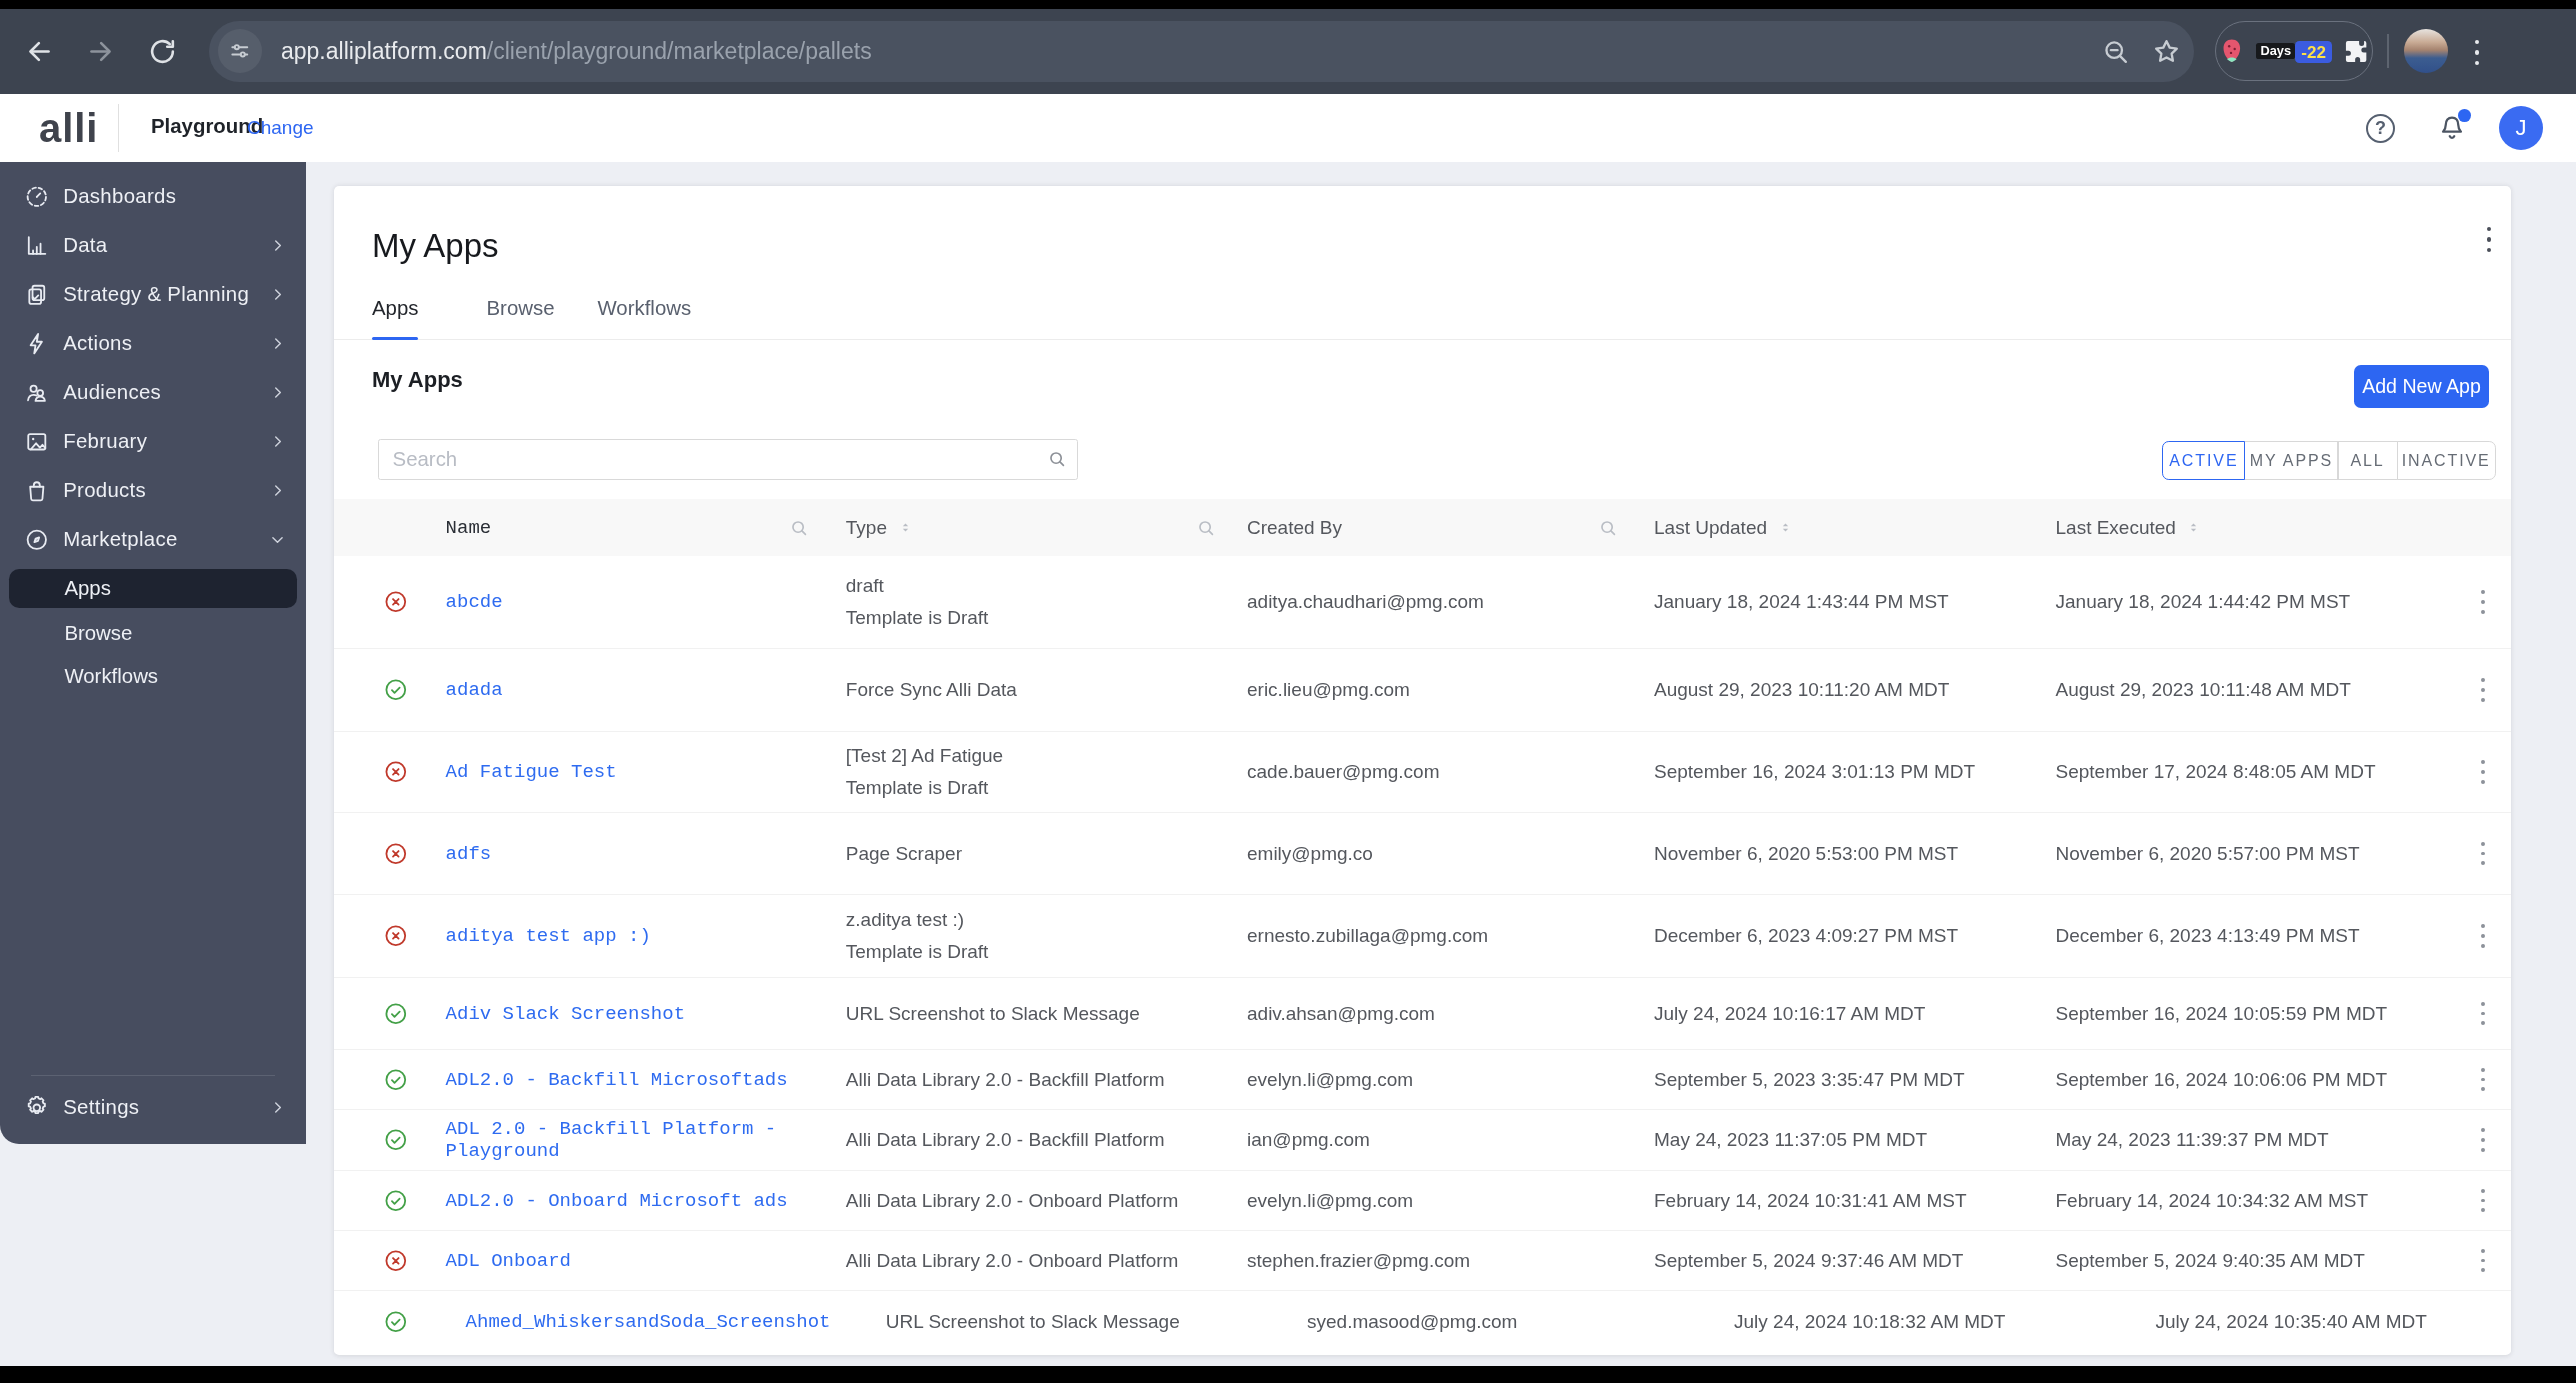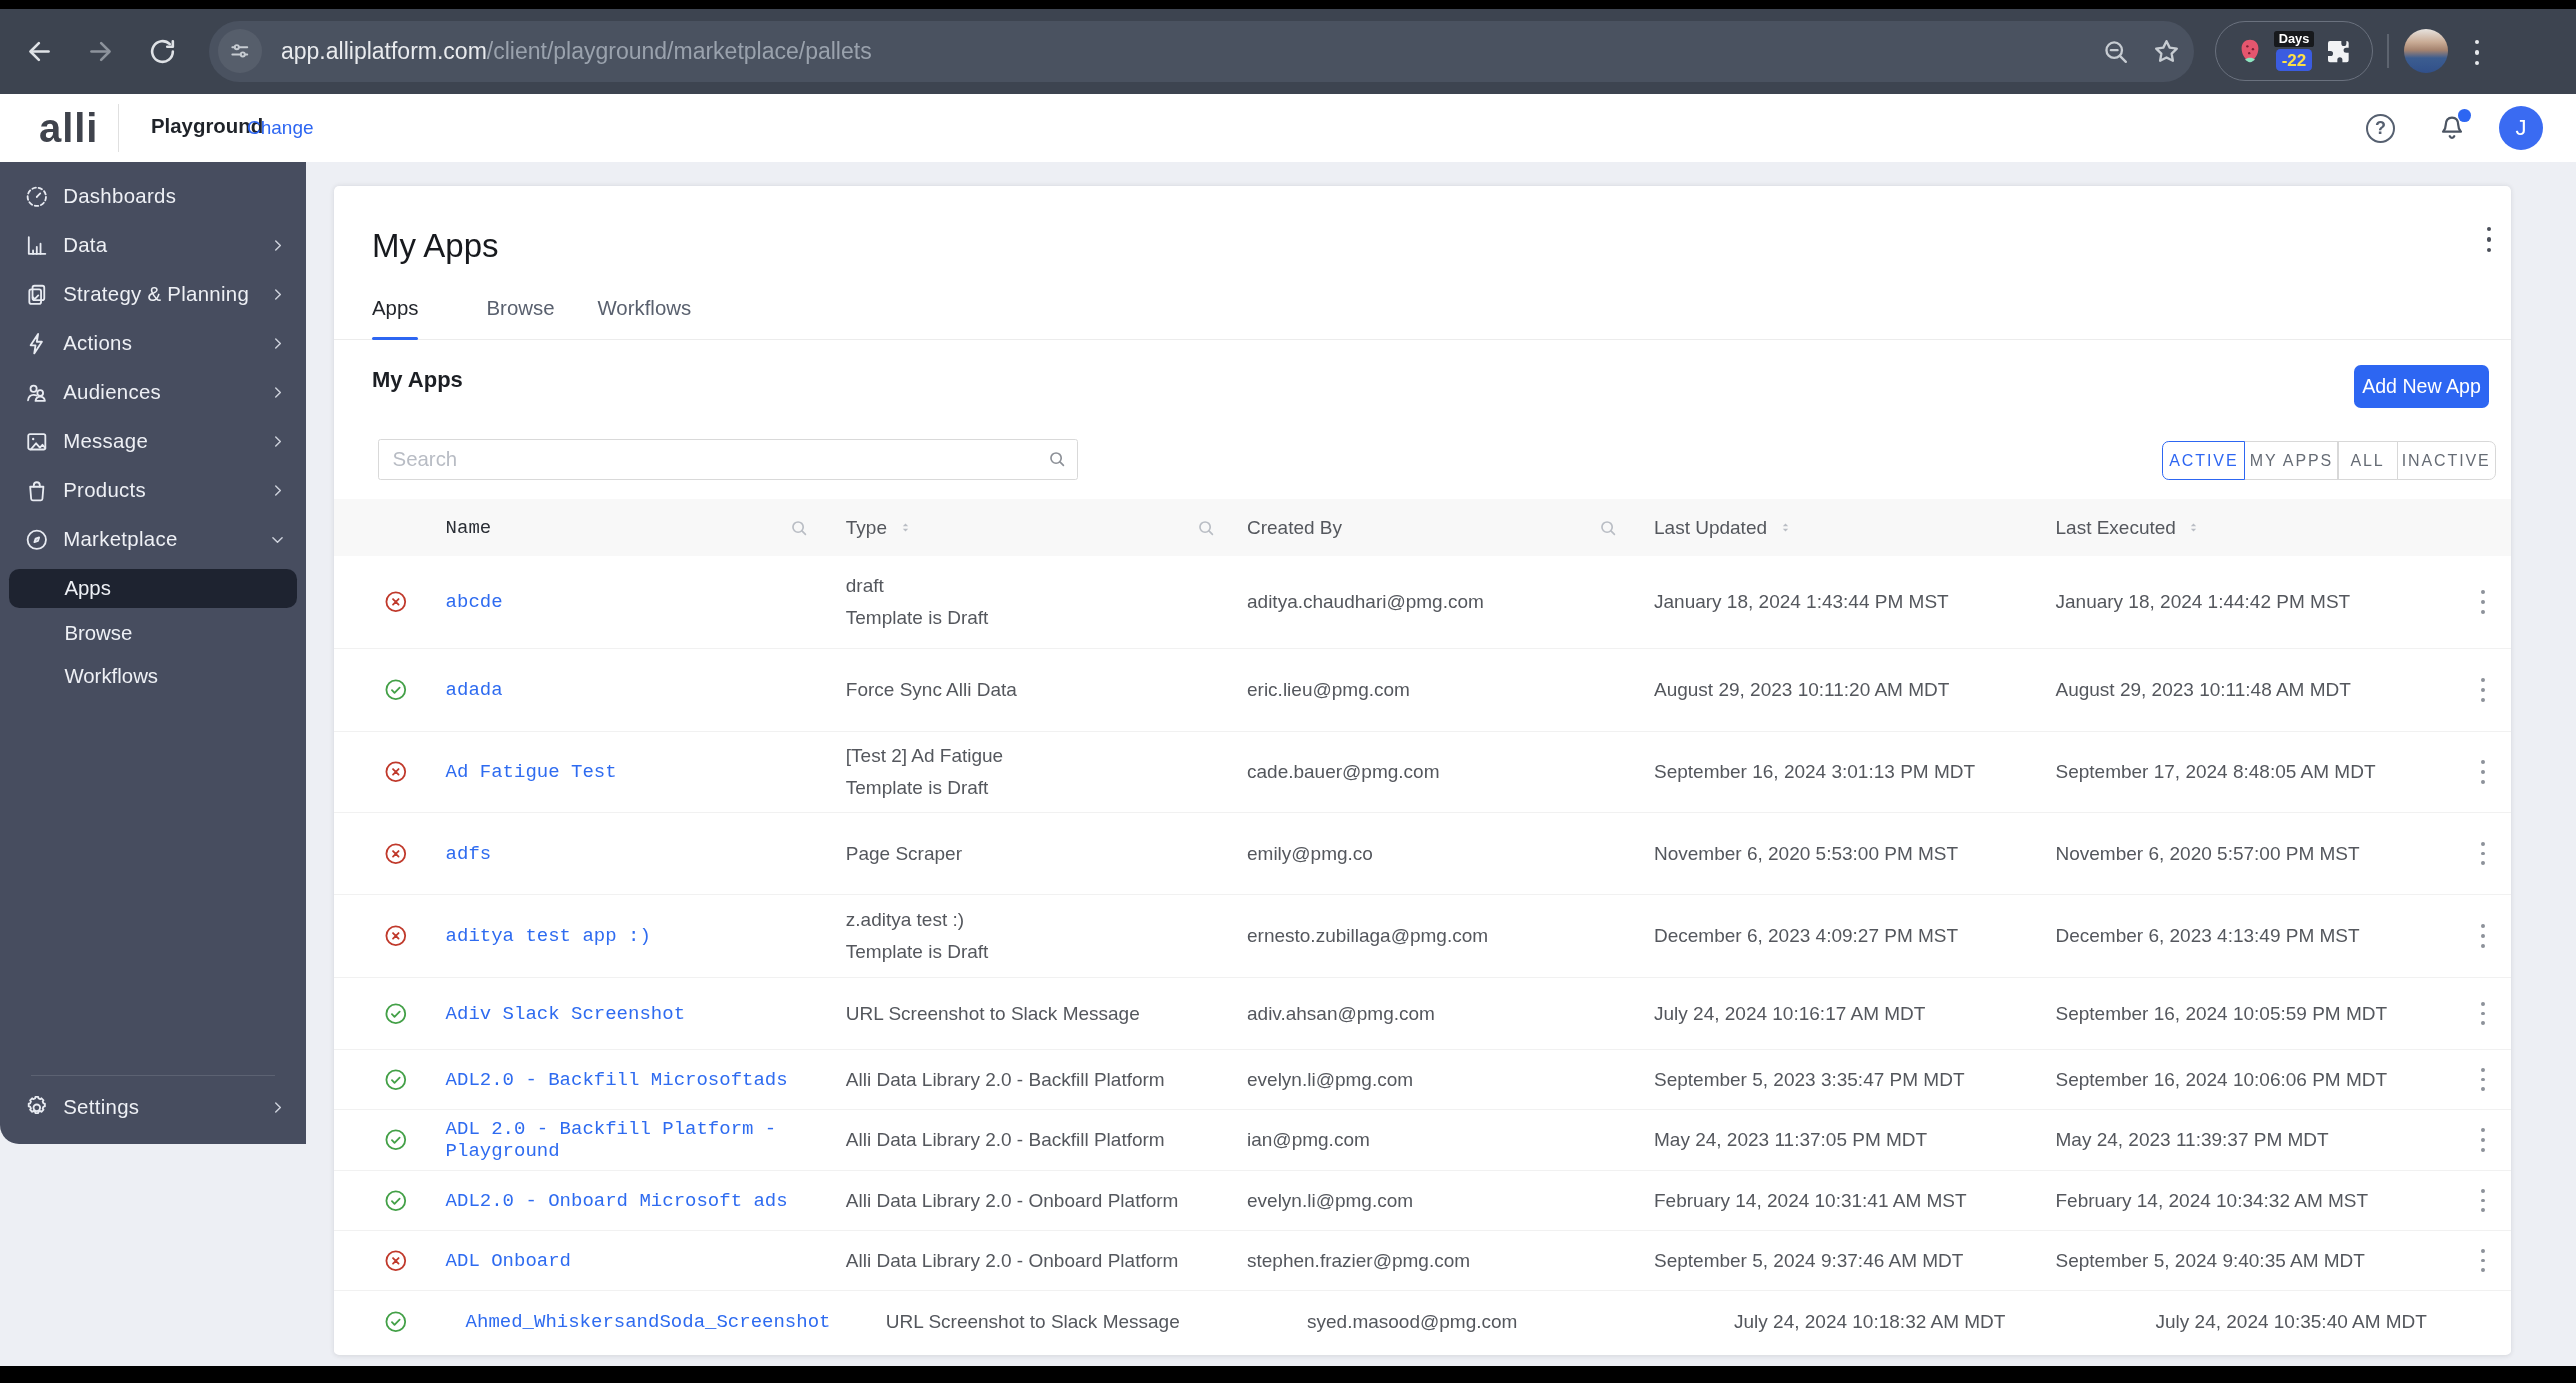--- a/index.html
+++ b/index.html
@@ -25,21 +25,21 @@
   .tune-circle svg{width:25.6px;height:25.6px;}
   .url-text{position:absolute;left:72px;top:0;height:61px;display:flex;align-items:center;
     font-size:23px;color:#e9ebee;white-space:nowrap;}
   .url-text .path{color:#9aa2ad;}
   .pill-ic{position:absolute;top:15.3px;width:31px;height:31px;color:#c7ccd2;}
   .pill-ic.zoom{right:63px;}
   .pill-ic.star{right:12px;}
   .ext-capsule{position:absolute;left:2215px;top:12.8px;width:158px;height:60px;border:1.7px solid #6a717e;
     border-radius:30px;display:flex;align-items:center;justify-content:center;gap:8.5px;}
   .ext-ic{width:32px;height:32px;}
-  .days-badge{display:flex;flex-direction:column;align-items:center;line-height:1;}
+  .days-badge{display:flex;align-items:center;line-height:1;}
   .days-badge .d-label{background:#17191c;color:#fff;font-size:12.8px;font-weight:700;padding:1.7px 4.3px;border-radius:2.6px;}
   .days-badge .d-value{background:#3b5ce0;color:#fde047;font-size:17px;font-weight:700;padding:2.6px 6px;border-radius:4.3px;margin-top:1.7px;}
   .chrome-div{position:absolute;left:2387px;top:25.6px;width:1.7px;height:34px;background:#5d646f;}
   .browser-avatar{position:absolute;left:2404px;top:20.4px;width:44px;height:44px;border-radius:50%;
     background:linear-gradient(180deg,#e7e3df 0%,#c9ab95 30%,#a5836f 48%,#3c5d90 66%,#31508a 100%);}
   .kebab-v{display:inline-flex;flex-direction:column;gap:6px;align-items:center;}
   .kebab-v i{width:4.3px;height:4.3px;border-radius:50%;background:currentColor;display:block;}
   .chrome-kebab{position:absolute;left:2475px;top:31.5px;color:#e8eaed;}
 
   
@@ -299,21 +299,21 @@
   </div>
 
   <div class="nav-item">
     <span class="nav-ic2">
             <svg viewBox="0 0 24 24" fill="none" stroke="currentColor" stroke-width="1.7" stroke-linecap="round" stroke-linejoin="round">
               <rect x="4" y="4.8" width="16" height="14.4" rx="1.6"></rect>
               <circle cx="8.6" cy="9.4" r="1.1" fill="currentColor" stroke="none"></circle>
               <path d="M6.5 19l4.8-5.6 3.6 4 2.4-2.6 2.7 3"></path>
             </svg>
           </span>
-    <span class="nav-label">Message</span>
+    <span class="nav-label">February</span>
     <span class="nav-chev">
             <svg viewBox="0 0 24 24" fill="none" stroke="currentColor" stroke-width="2" stroke-linecap="round" stroke-linejoin="round">
               <path d="M9.5 5.5l6.5 6.5-6.5 6.5"></path>
             </svg>
           </span>
   </div>
 
   <div class="nav-item">
     <span class="nav-ic2">
             <svg viewBox="0 0 24 24" fill="none" stroke="currentColor" stroke-width="1.7" stroke-linecap="round" stroke-linejoin="round">

